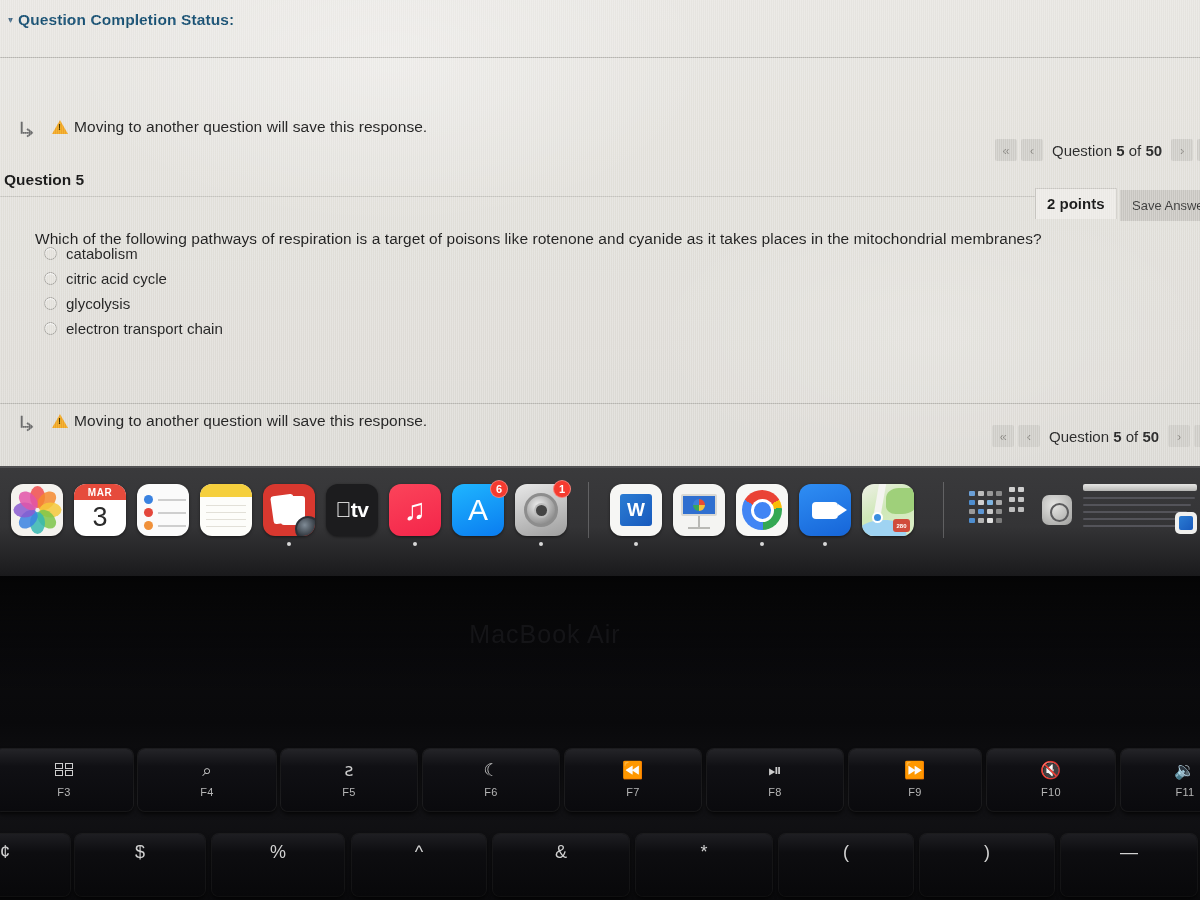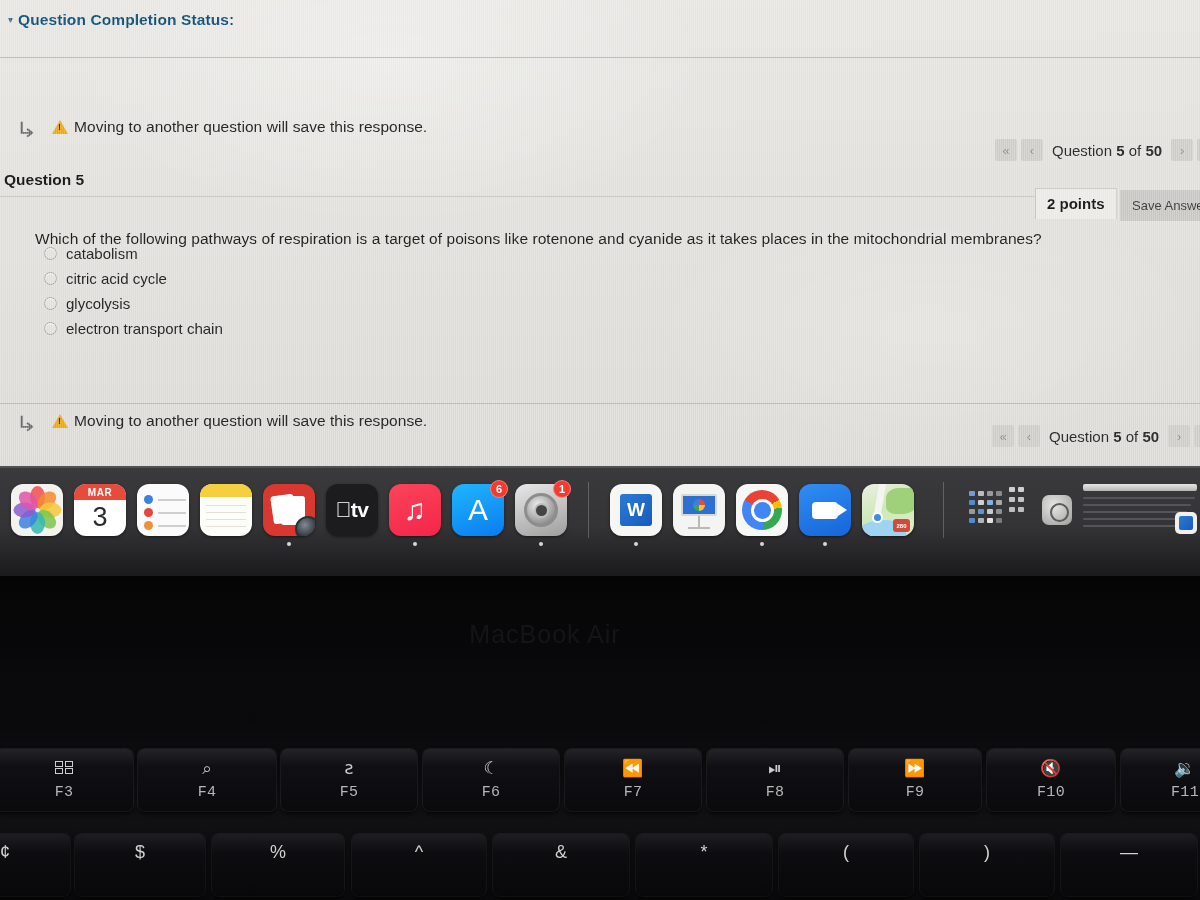--- a/index.html
+++ b/index.html
@@ -319,21 +319,21 @@
     background:linear-gradient(180deg,#242428 0%,#101014 28%,#0a0a0d 100%);
     border-radius:7px;
     box-shadow:0 0 0 1px rgba(255,255,255,.07), 0 3px 5px rgba(0,0,0,.8);
     display:flex; flex-direction:column; align-items:center; justify-content:center;
     gap:7px;
   }
   .fkey .glyph {
     color:#cdcdcd; font-size:17px; line-height:1; font-family:"DejaVu Sans", sans-serif;
   }
   .fkey .klabel {
-    color:#b6b6b6; font-size:15px; font-family:Liberation Mono, monospace;
+    color:#b6b6b6; font-size:11px; font-family:Liberation Sans, sans-serif;
     letter-spacing:.3px;
   }
   .numrow { position:absolute; left:0; top:258px; width:1200px; height:66px; }
   .nkey {
     position:absolute; top:0; height:62px;
     background:linear-gradient(180deg,#1e1e22 0%,#0d0d10 30%,#08080a 100%);
     border-radius:7px;
     box-shadow:0 0 0 1px rgba(255,255,255,.055), 0 3px 5px rgba(0,0,0,.8);
     display:flex; align-items:flex-start; justify-content:center;
     padding-top:9px;

